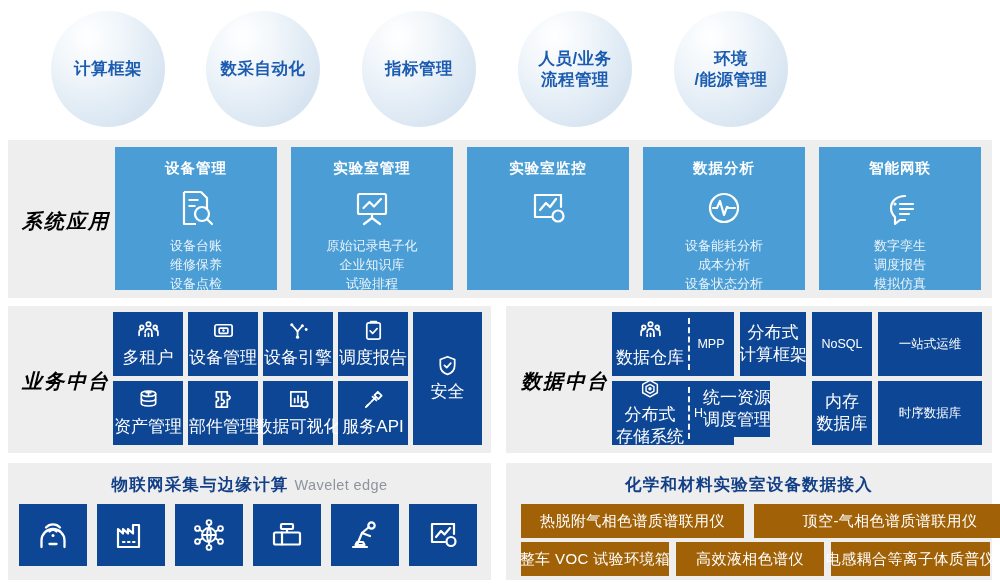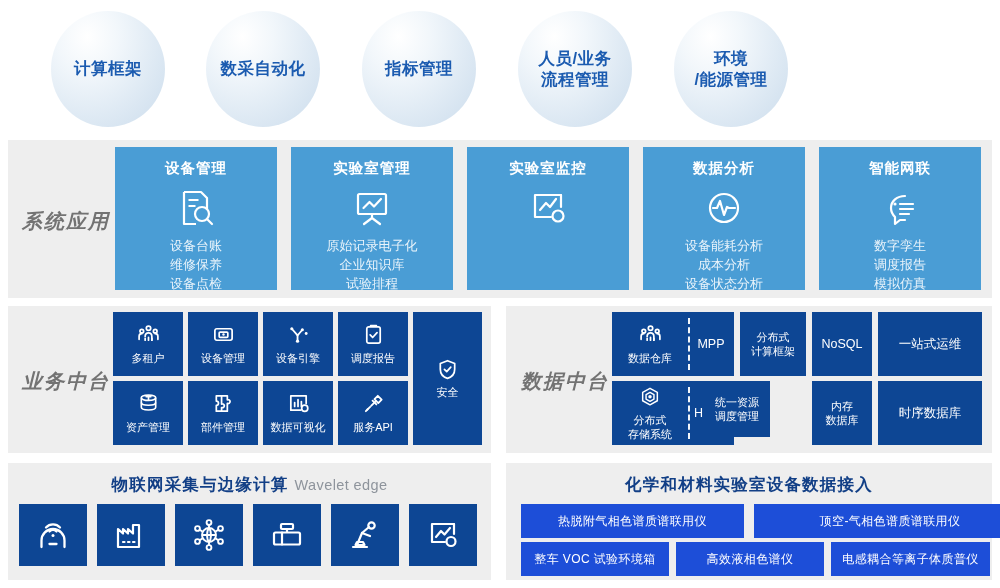--- a/index.html
+++ b/index.html
@@ -28,21 +28,21 @@
     letter-spacing:.5px;
   }
   .bubble span{display:block;}
   
   .panel{
     position:absolute;
     background:#eeeeee;
   }
   .panel-label{
     position:absolute;
-    color:#737373;
+    color:#000000;
     font-weight:bold;
     font-style:italic;
     font-size:20px;
     letter-spacing:2px;
     white-space:nowrap;
   }
   
   .sys-card{
     position:absolute;
     background:#4a9dd5;
@@ -66,21 +66,21 @@
   }
   .sys-card .desc div{white-space:nowrap;}
   
   .tile{
     position:absolute;
     background:#0d4694;
     color:#ffffff;
     display:flex;flex-direction:column;
     align-items:center;justify-content:center;
     text-align:center;
-    font-size:11px;
+    font-size:17px;
     line-height:1.3;
     box-sizing:border-box;
   }
   .tile .t-icon{
     width:24px;height:24px;margin-bottom:4px;
     display:flex;align-items:center;justify-content:center;
   }
   .tile .t-label{white-space:nowrap;}
   .tile .t-label div{white-space:nowrap;}
   .tile.plain{font-size:12.5px;}
@@ -101,23 +101,23 @@
   .sect-head .en{
     color:#8e949c;font-size:14.5px;font-weight:normal;margin-left:6px;letter-spacing:.4px;
   }
   .icon-tile{
     position:absolute;
     background:#0d4694;
     display:flex;align-items:center;justify-content:center;
   }
   .pill{
     position:absolute;
-    background:#1d4ed8;
+    background:#a16207;
     color:#ffffff;
-    font-size:12px;
+    font-size:15px;
     display:flex;align-items:center;justify-content:center;
     text-align:center;
     white-space:nowrap;
     letter-spacing:.4px;
   }
   svg{display:block;}
 </style>
 </head>
 <body>
 

